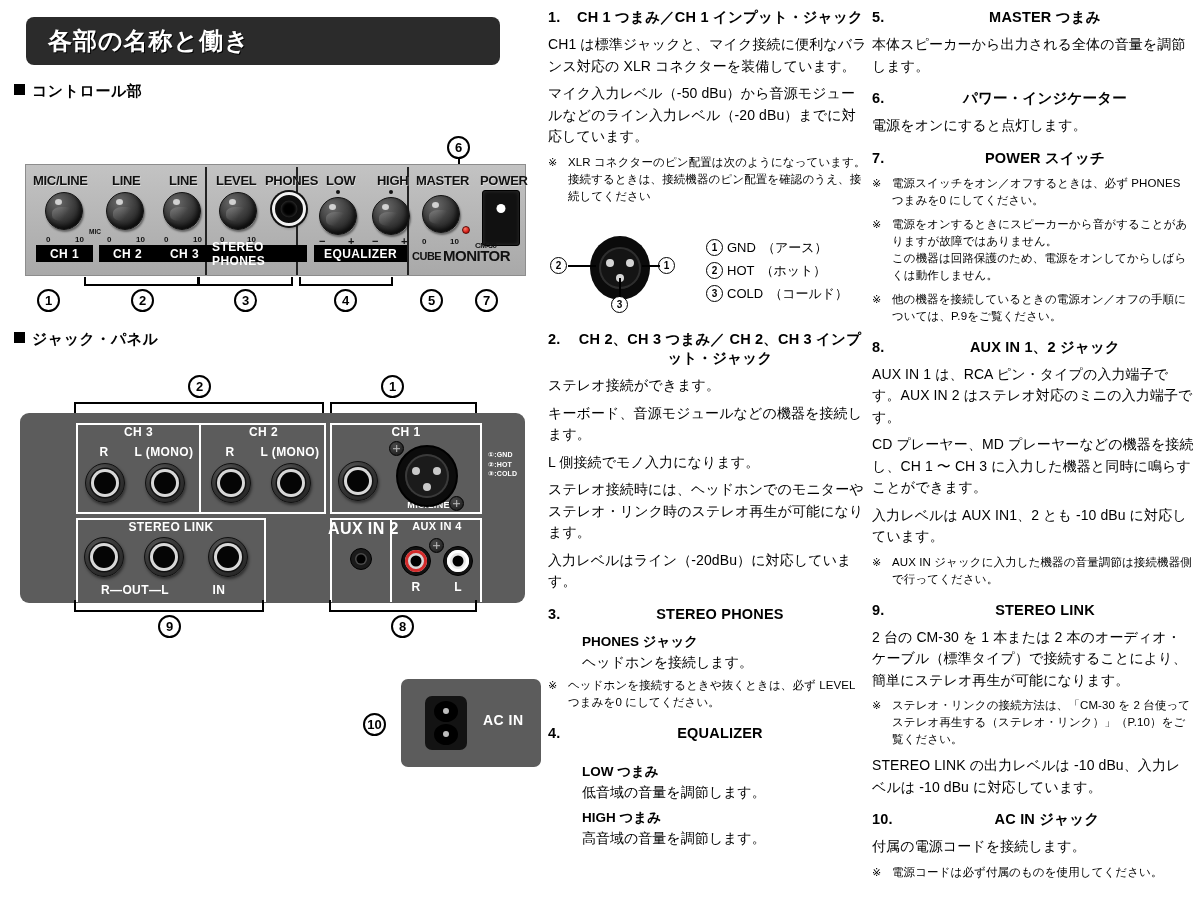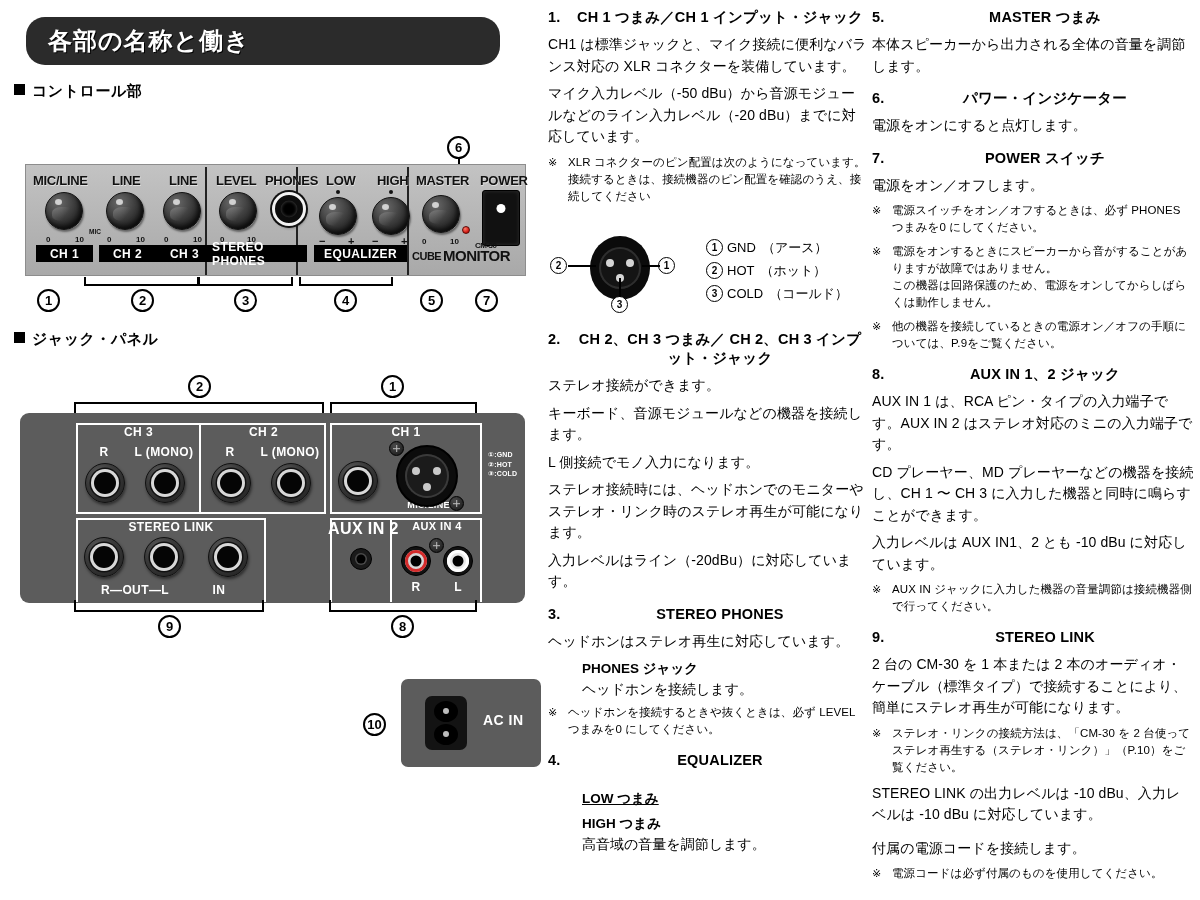--- a/index.html
+++ b/index.html
@@ -15,21 +15,21 @@
   .page { position:relative; width:1200px; height:900px; }
 
   
   .col-left   { position:absolute; left:12px;  top:0;   width:528px; height:900px; }
   .col-mid    { position:absolute; left:548px; top:8px; width:320px; height:890px; }
   .col-right  { position:absolute; left:872px; top:8px; width:322px; height:890px; }
 
   
   .banner {
     position:absolute; left:14px; top:17px; width:474px; height:48px;
-    background:#2b2b2b; border-radius:19px;
+    background:#2b2b2b; border-radius:8px;
     display:flex; align-items:center;
   }
   .banner-text {
     color:#fff; font-weight:bold; font-size:24px;
     letter-spacing:1px; padding-left:22px;
     text-shadow:1px 1px 0 #000;
   }
   .sec-head {
     position:absolute; font-weight:bold; font-size:15px; letter-spacing:0.5px;
   }
@@ -495,40 +495,40 @@
         <p class="body">入力レベルはライン（-20dBu）に対応しています。</p>
       </div>
 
       <div class="gap6"></div>
 
       <div class="item">
         <h3 class="num-head">
           <span class="n">3.</span>
           <span class="t">STEREO PHONES</span>
         </h3>
-        <p class="body">ヘッドホンはステレオ再生に対応しています。</p>
         <div class="sub">
           <div class="sub-t">PHONES ジャック</div>
           <div class="sub-d">ヘッドホンを接続します。</div>
         </div>
         <div class="note" style="margin-top:4px;">
           <span class="mk">※</span>
           <span class="nt">ヘッドホンを接続するときや抜くときは、必ず LEVEL つまみを0 にしてください。</span>
         </div>
       </div>
 
       <div class="gap6"></div>
 
       <div class="item">
         <h3 class="num-head">
           <span class="n">4.</span>
           <span class="t">EQUALIZER</span>
         </h3>
-        <div class="sub" style="margin-top:18px;text-decoration:underline;">
+        <div class="sub" style="margin-top:18px;">
           <div class="sub-t">LOW つまみ</div>
+          <div class="sub-d">低音域の音量を調節します。</div>
         </div>
         <div class="sub">
           <div class="sub-t">HIGH つまみ</div>
           <div class="sub-d">高音域の音量を調節します。</div>
         </div>
       </div>
     </div>
   </div>
 
   <div class="col-right">
@@ -551,21 +551,20 @@
       <p class="body">電源をオンにすると点灯します。</p>
     </div>
 
     <div class="gap6"></div>
 
     <div class="item">
       <h3 class="num-head">
         <span class="n">7.</span>
         <span class="t">POWER スイッチ</span>
       </h3>
-      <p class="body">電源をオン／オフします。</p>
       <div class="note">
         <span class="mk">※</span>
         <span class="nt">電源スイッチをオン／オフするときは、必ず PHONES つまみを0 にしてください。</span>
       </div>
       <div class="note">
         <span class="mk">※</span>
         <span class="nt">
           <span style="display:block;">電源をオンするときにスピーカーから音がすることがありますが故障ではありません。</span>
           <span style="display:block;">この機器は回路保護のため、電源をオンしてからしばらくは動作しません。</span>
         </span>
@@ -603,20 +602,24 @@
       <div class="note">
         <span class="mk">※</span>
         <span class="nt">ステレオ・リンクの接続方法は、「CM-30 を 2 台使ってステレオ再生する（ステレオ・リンク）」（P.10）をご覧ください。</span>
       </div>
       <p class="body">STEREO LINK の出力レベルは -10 dBu、入力レベルは -10 dBu に対応しています。</p>
     </div>
 
     <div class="gap6"></div>
 
     <div class="item">
+      <h3 class="num-head">
+        <span class="n" style="width:28px; flex:0 0 28px;">10.</span>
+        <span class="t">AC IN ジャック</span>
+      </h3>
       <p class="body">付属の電源コードを接続します。</p>
       <div class="note">
         <span class="mk">※</span>
         <span class="nt">電源コードは必ず付属のものを使用してください。</span>
       </div>
     </div>
   </div>
 
 </div>
 

